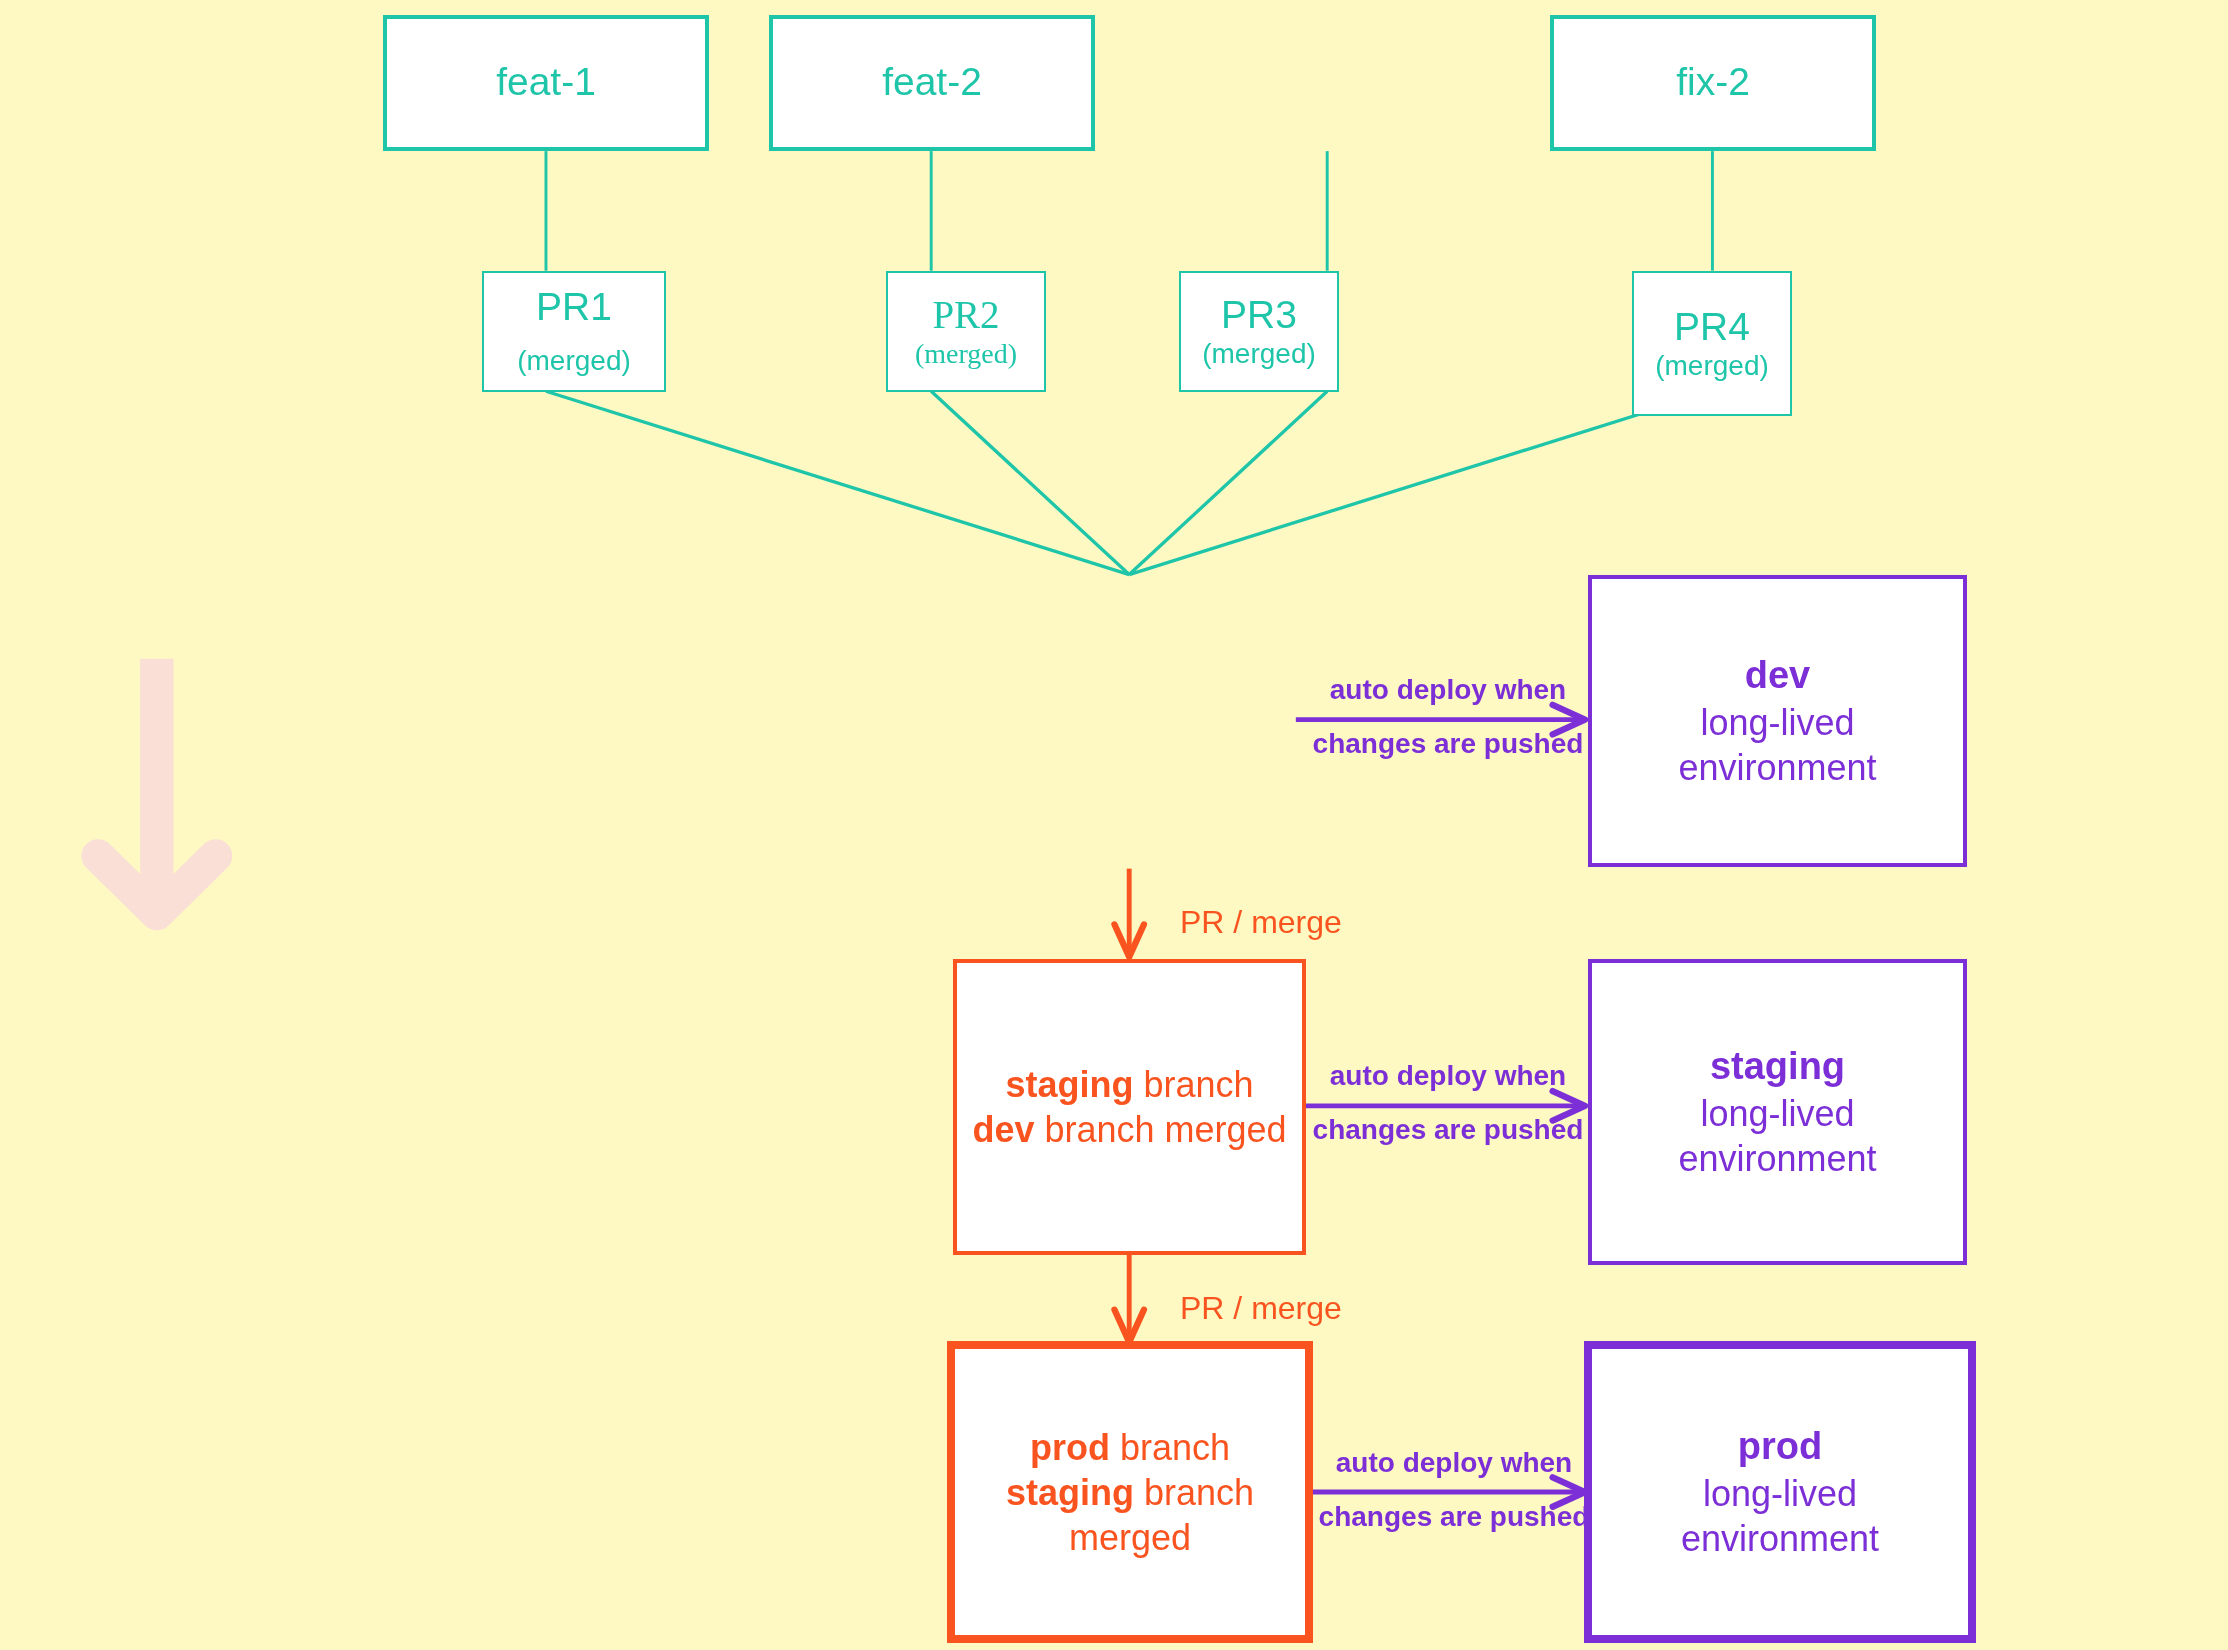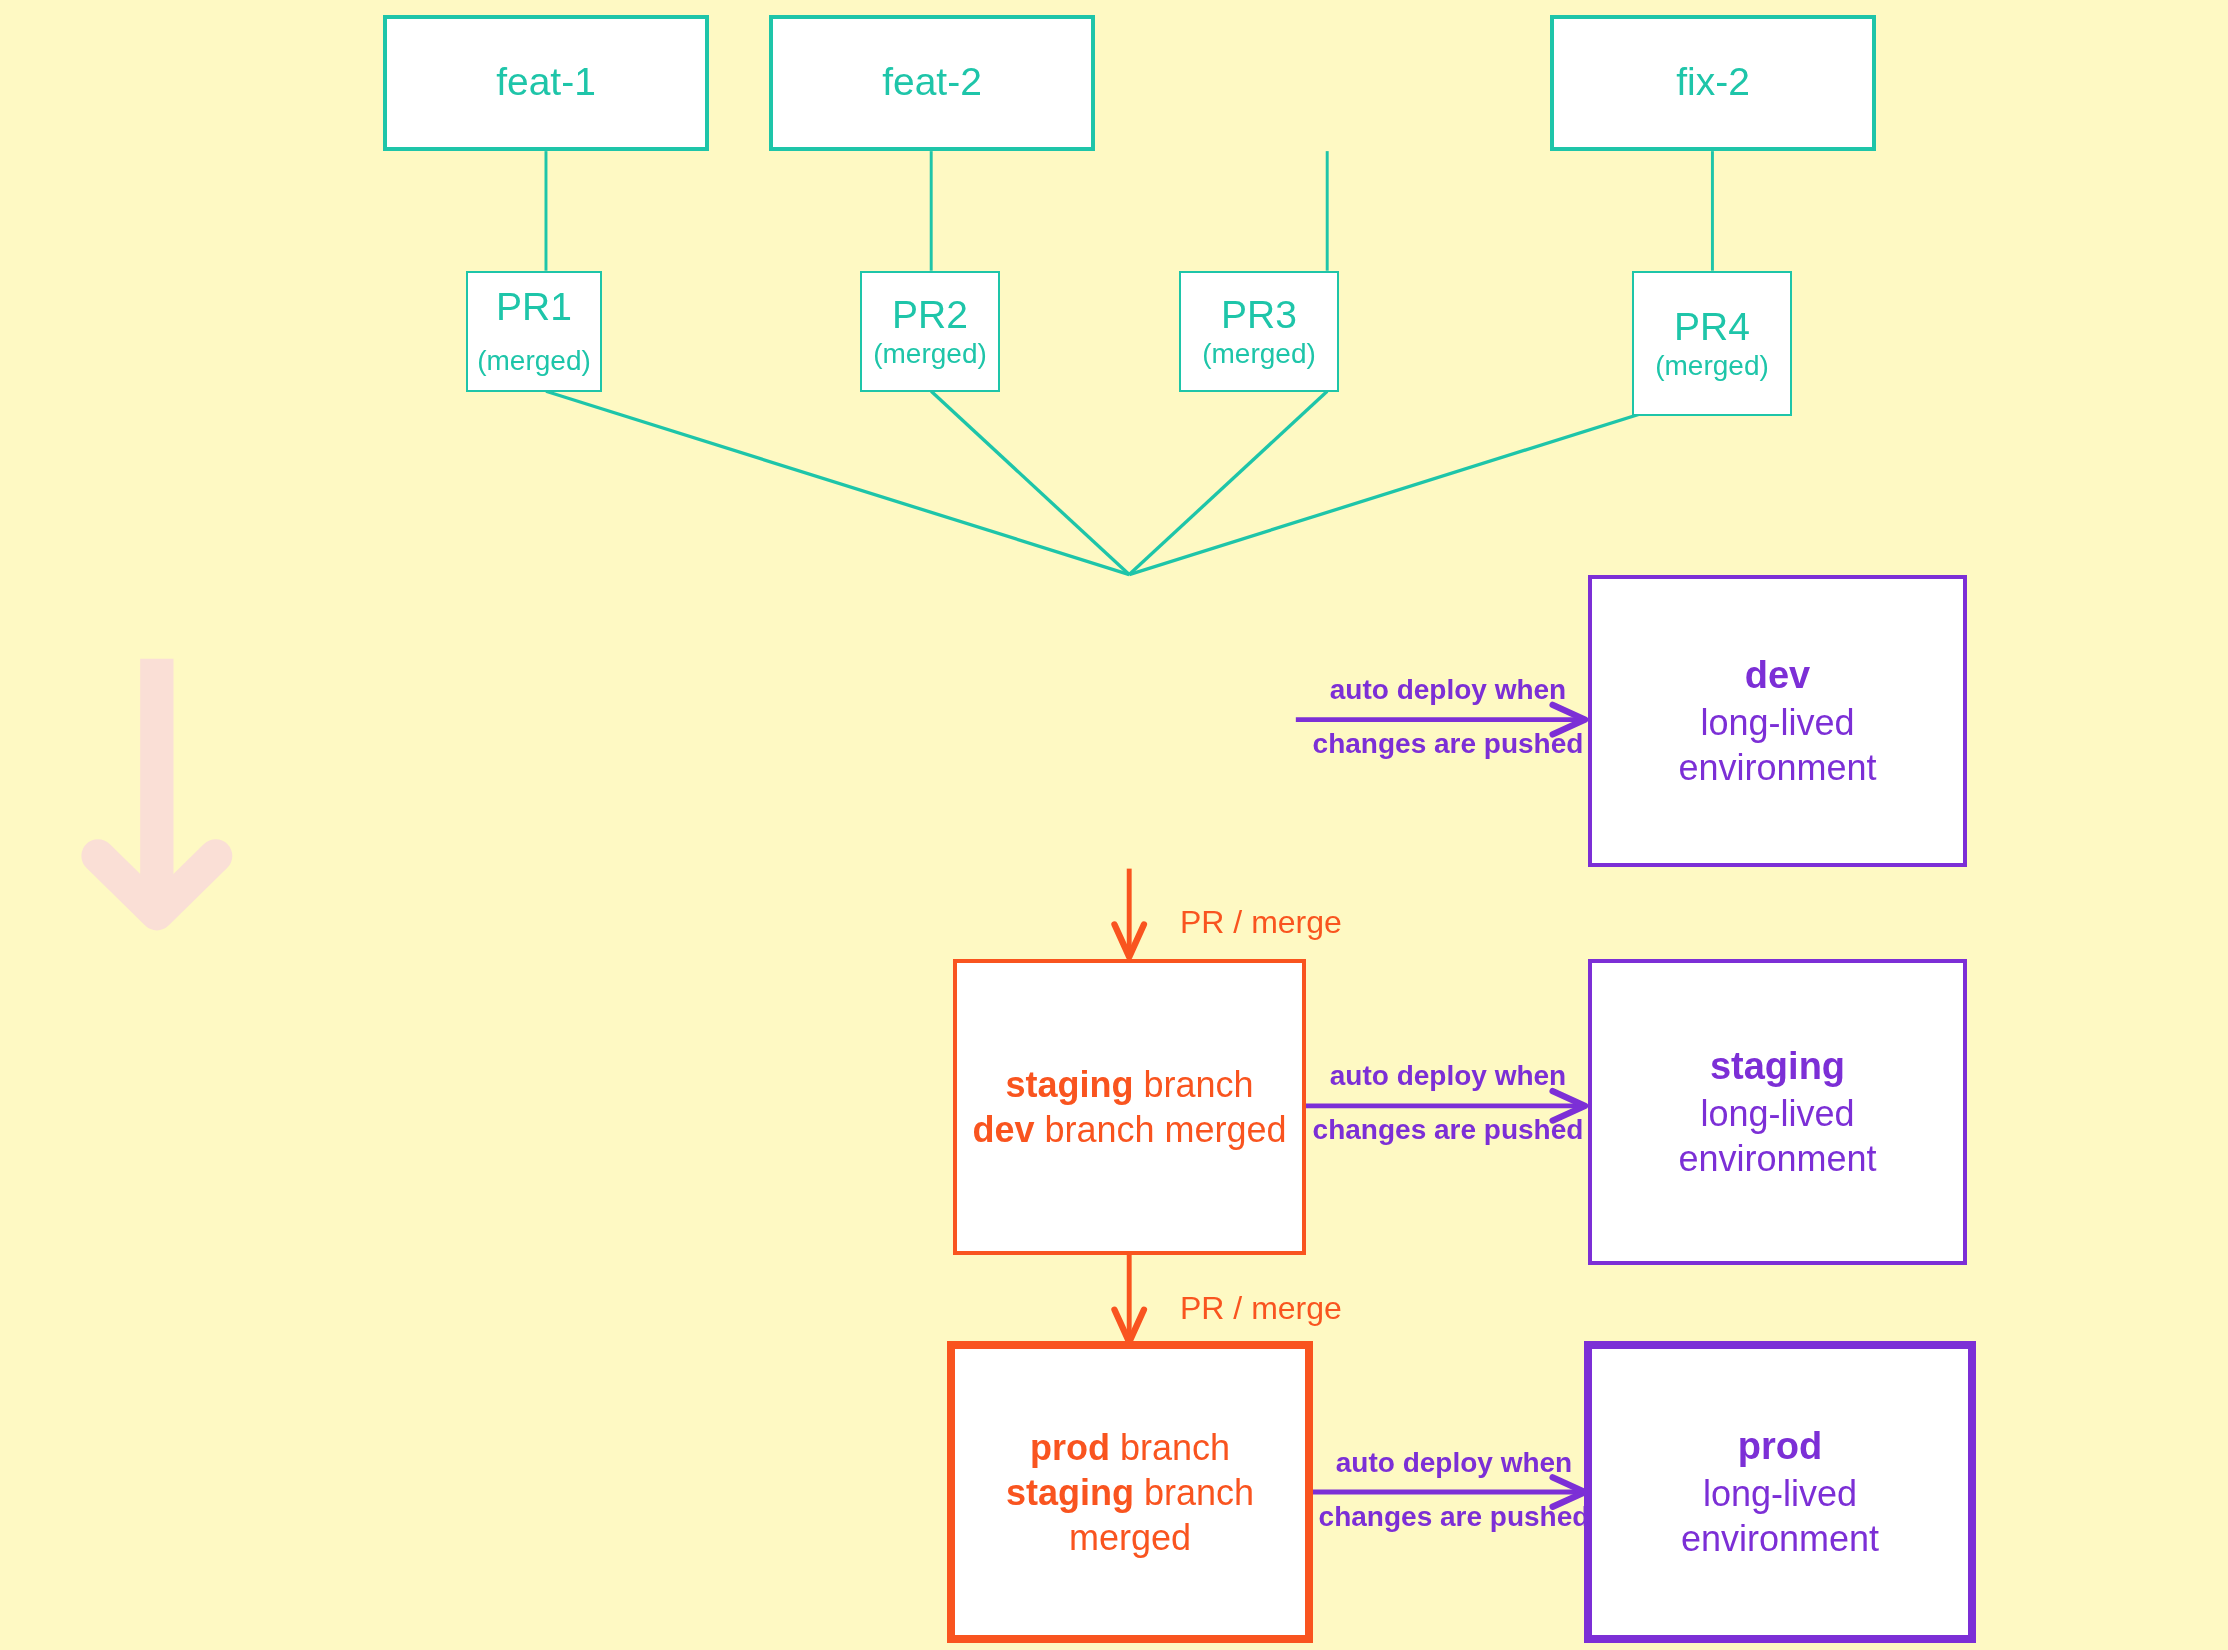--- a/index.html
+++ b/index.html
@@ -157,25 +157,25 @@
   <div class="node feat-box" style="left:383px;top:14.7px;width:326px;height:136px;">
     <span>feat-1</span>
   </div>
   <div class="node feat-box" style="left:769px;top:14.7px;width:326px;height:136px;">
     <span>feat-2</span>
   </div>
   <div class="node feat-box" style="left:1550px;top:14.7px;width:326px;height:136px;">
     <span>fix-2</span>
   </div>
 
-  <div class="node pr-box" style="left:466px;top:271px;width:136px;height:121px;gap:15px;">
+  <div class="node pr-box" style="left:482px;top:271px;width:184px;height:121px;gap:15px;">
     <span class="pr-title">PR1</span>
     <span class="pr-sub">(merged)</span>
   </div>
-  <div class="node pr-box" style="left:860px;top:271px;width:140px;height:121px;">
+  <div class="node pr-box" style="left:886px;top:271px;width:160px;height:121px;font-family:Liberation Serif, serif;">
     <span class="pr-title">PR2</span>
     <span class="pr-sub">(merged)</span>
   </div>
   <div class="node pr-box" style="left:1179px;top:271px;width:160px;height:121px;">
     <span class="pr-title">PR3</span>
     <span class="pr-sub">(merged)</span>
   </div>
   <div class="node pr-box" style="left:1632px;top:271px;width:160px;height:145px;">
     <span class="pr-title">PR4</span>
     <span class="pr-sub">(merged)</span>

